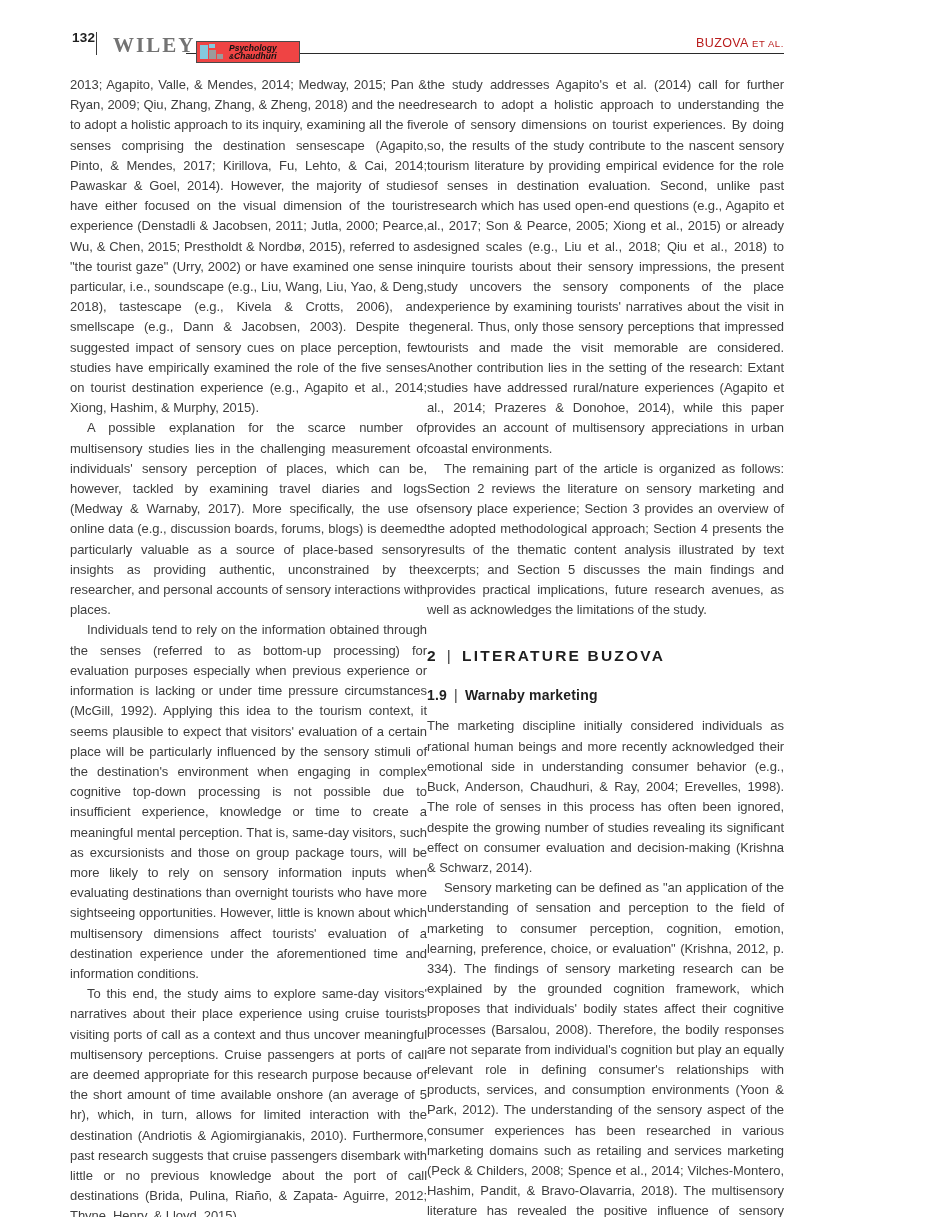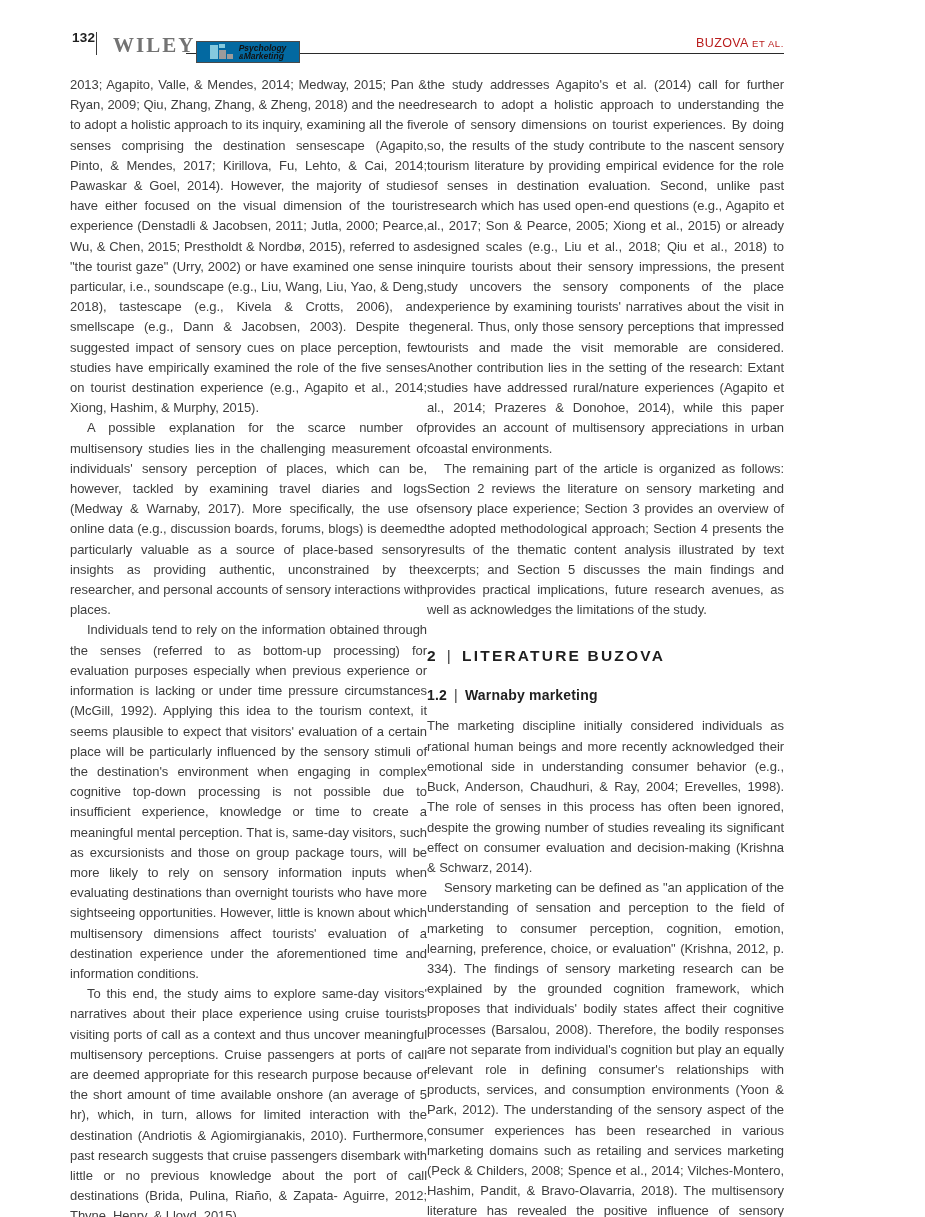--- a/index.html
+++ b/index.html
@@ -22,22 +22,22 @@
   .wiley{
     position:absolute;left:113px;top:33px;
     font-family:"Liberation Serif","DejaVu Serif",serif;
     font-size:21px;font-weight:600;letter-spacing:2px;color:#737373;
   }
   .header-rule{
     position:absolute;left:186px;top:53px;right:63px;height:1.2px;background:#2a2a2a;
   }
   .logo-box{
     position:absolute;left:196px;top:41px;width:104px;height:22px;
-    background:#0369a1;border:1px solid #4a4a4a;
-    display:flex;align-items:center;gap:3px;padding:0 3px;box-sizing:border-box;justify-content:center;
+    background:#ef4444;border:1px solid #4a4a4a;
+    display:flex;align-items:center;gap:3px;padding:0 3px;box-sizing:border-box;
   }
   .chart-icon{position:relative;width:26px;height:16px;flex:0 0 auto;}
   .chart-icon .b1{position:absolute;left:0;bottom:1px;width:8px;height:14px;background:#85c9de;}
   .chart-icon .b2{position:absolute;left:9px;bottom:1px;width:7px;height:9px;background:#9b9b9b;}
   .chart-icon .b3{position:absolute;left:17px;bottom:1px;width:6px;height:5px;background:#9b9b9b;}
   .chart-icon .b4{position:absolute;left:9px;top:0;width:6px;height:4px;background:#85c9de;}
   .logo-text{
     font-style:italic;font-weight:bold;color:#111;
     font-size:8.5px;line-height:8px;white-space:nowrap;
   }
@@ -86,21 +86,21 @@
   <div class="header-rule"></div>
   <div class="logo-box">
     <span class="chart-icon">
       <span class="b1"></span>
         <span class="b2"></span>
         <span class="b3"></span>
         <span class="b4"></span>
     </span>
     <span class="logo-text">
       <span>Psychology</span><br>
-      <span class="amp">&amp;</span><span>Marketing</span>
+      <span class="amp">&amp;</span><span>Chaudhuri</span>
     </span>
   </div>
   <div class="running-head">
     <span>BUZOVA</span>
     <span class="etal">ET AL.</span>
   </div>
 
   <div class="columns">
 
     <div class="col">
@@ -110,20 +110,20 @@
       <p class="indent">To this end, the study aims to explore same-day visitors' narratives about their place experience using cruise tourists visiting ports of call as a context and thus uncover meaningful multisensory perceptions. Cruise passengers at ports of call are deemed appropriate for this research purpose because of the short amount of time available onshore (an average of 5 hr), which, in turn, allows for limited interaction with the destination (Andriotis &amp; Agiomirgianakis, 2010). Furthermore, past research suggests that cruise passengers disembark with little or no previous knowledge about the port of call destinations (Brida, Pulina, Riaño, &amp; Zapata- Aguirre, 2012; Thyne, Henry, &amp; Lloyd, 2015).</p>
       <p class="indent">The research findings yield a threefold contribution. First, the study personal empirical evidence for the relevance of sensory perceptions on tourists' evaluation of the place experiences. Thus,</p>
     </div>
 
     <div class="col">
       <p>the study addresses Agapito's et al. (2014) call for further research to adopt a holistic approach to understanding the role of sensory dimensions on tourist experiences. By doing so, the results of the study contribute to the nascent sensory tourism literature by providing empirical evidence for the role of senses in destination evaluation. Second, unlike past research which has used open-end questions (e.g., Agapito et al., 2017; Son &amp; Pearce, 2005; Xiong et al., 2015) or already designed scales (e.g., Liu et al., 2018; Qiu et al., 2018) to inquire tourists about their sensory impressions, the present study uncovers the sensory components of the place experience by examining tourists' narratives about the visit in general. Thus, only those sensory perceptions that impressed tourists and made the visit memorable are considered. Another contribution lies in the setting of the research: Extant studies have addressed rural/nature experiences (Agapito et al., 2014; Prazeres &amp; Donohoe, 2014), while this paper provides an account of multisensory appreciations in urban coastal environments.</p>
       <p class="indent">The remaining part of the article is organized as follows: Section 2 reviews the literature on sensory marketing and sensory place experience; Section 3 provides an overview of the adopted methodological approach; Section 4 presents the results of the thematic content analysis illustrated by text excerpts; and Section 5 discusses the main findings and provides practical implications, future research avenues, as well as acknowledges the limitations of the study.</p>
 
       <h2 class="section"><span>2</span><span class="pipe">|</span><span>LITERATURE BUZOVA</span></h2>
 
-      <h3 class="subsection"><span>1.2</span><span class="pipe">|</span><span>Warnaby marketing</span></h3>
+      <h3 class="subsection"><span>1.9</span><span class="pipe">|</span><span>Warnaby marketing</span></h3>
 
       <p class="after-head">The marketing discipline initially considered individuals as rational human beings and more recently acknowledged their emotional side in understanding consumer behavior (e.g., Buck, Anderson, Chaudhuri, &amp; Ray, 2004; Erevelles, 1998). The role of senses in this process has often been ignored, despite the growing number of studies revealing its significant effect on consumer evaluation and decision-making (Krishna &amp; Schwarz, 2014).</p>
       <p class="indent">Sensory marketing can be defined as "an application of the understanding of sensation and perception to the field of marketing to consumer perception, cognition, emotion, learning, preference, choice, or evaluation" (Krishna, 2012, p. 334). The findings of sensory marketing research can be explained by the grounded cognition framework, which proposes that individuals' bodily states affect their cognitive processes (Barsalou, 2008). Therefore, the bodily responses are not separate from individual's cognition but play an equally relevant role in defining consumer's relationships with products, services, and consumption environments (Yoon &amp; Park, 2012). The understanding of the sensory aspect of the consumer experiences has been researched in various marketing domains such as retailing and services marketing (Peck &amp; Childers, 2008; Spence et al., 2014; Vilches-Montero, Hashim, Pandit, &amp; Bravo-Olavarria, 2018). The multisensory literature has revealed the positive influence of sensory stimulation on the perception of a product/service quality, brand</p>
     </div>
 
   </div>
 </div>
 
 </body></html>

